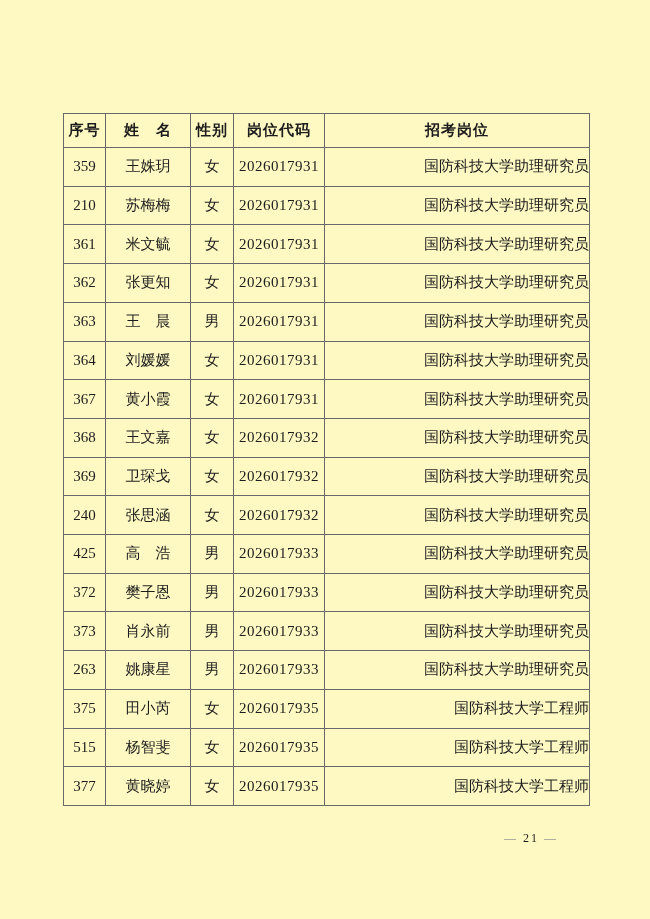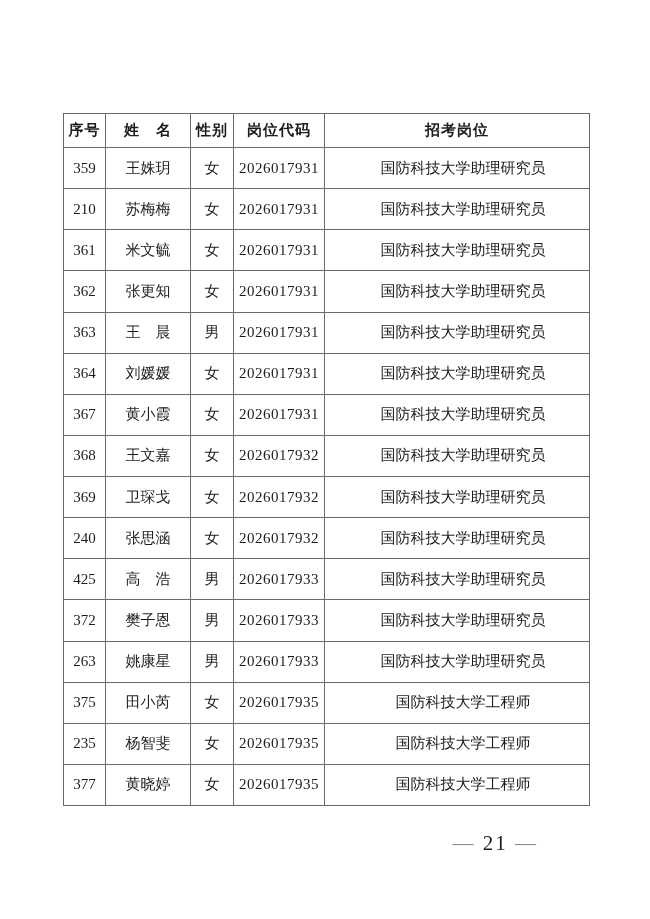--- a/index.html
+++ b/index.html
@@ -5,21 +5,21 @@
   html, body {
     margin: 0;
     padding: 0;
     background: #e8e8e8;
   }
   .page {
     position: relative;
     width: 650px;
     height: 919px;
     margin: 0 auto;
-    background: #ffffff;
+    background: #fef9c3;
     font-family: "Liberation Serif", "DejaVu Serif", serif;
     color: #1c1c1c;
     overflow: hidden;
   }
   table.roster {
     position: absolute;
     left: 63px;
     top: 113px;
     width: 526px;
     height: 693px;
@@ -45,28 +45,28 @@
     font-weight: bold;
     font-size: 15px;
     height: 33px;
     letter-spacing: 1px;
   }
   .roster td.code-cell {
     font-family: "Liberation Serif", "DejaVu Serif", serif;
     letter-spacing: 0.5px;
   }
   .roster td.pos-cell {
-    text-align: center;
+    text-align: right;
     padding-left: 12px;
   }
   .page-footer {
     position: absolute;
     top: 831px;
-    right: 112px;
-    font-size: 21px;
+    right: 92px;
+    font-size: 12px;
     font-family: "Liberation Serif", "DejaVu Serif", serif;
     color: #1c1c1c;
     letter-spacing: 2px;
     margin-left: 40px;
   }
   .page-footer .dash {
     color: #8a8a8a;
   }
 </style>
 </head>
@@ -170,35 +170,42 @@
           <td class="pos-cell">国防科技大学助理研究员</td>
         </tr>
         <tr>
           <td>372</td>
           <td>樊子恩</td>
           <td>男</td>
           <td class="code-cell">2026017933</td>
           <td class="pos-cell">国防科技大学助理研究员</td>
         </tr>
         <tr>
+          <td>373</td>
+          <td>肖永前</td>
+          <td>男</td>
+          <td class="code-cell">2026017933</td>
+          <td class="pos-cell">国防科技大学助理研究员</td>
+        </tr>
+        <tr>
           <td>263</td>
           <td>姚康星</td>
           <td>男</td>
           <td class="code-cell">2026017933</td>
           <td class="pos-cell">国防科技大学助理研究员</td>
         </tr>
         <tr>
           <td>375</td>
           <td>田小芮</td>
           <td>女</td>
           <td class="code-cell">2026017935</td>
           <td class="pos-cell">国防科技大学工程师</td>
         </tr>
         <tr>
-          <td>235</td>
+          <td>515</td>
           <td>杨智斐</td>
           <td>女</td>
           <td class="code-cell">2026017935</td>
           <td class="pos-cell">国防科技大学工程师</td>
         </tr>
         <tr>
           <td>377</td>
           <td>黄晓婷</td>
           <td>女</td>
           <td class="code-cell">2026017935</td>

